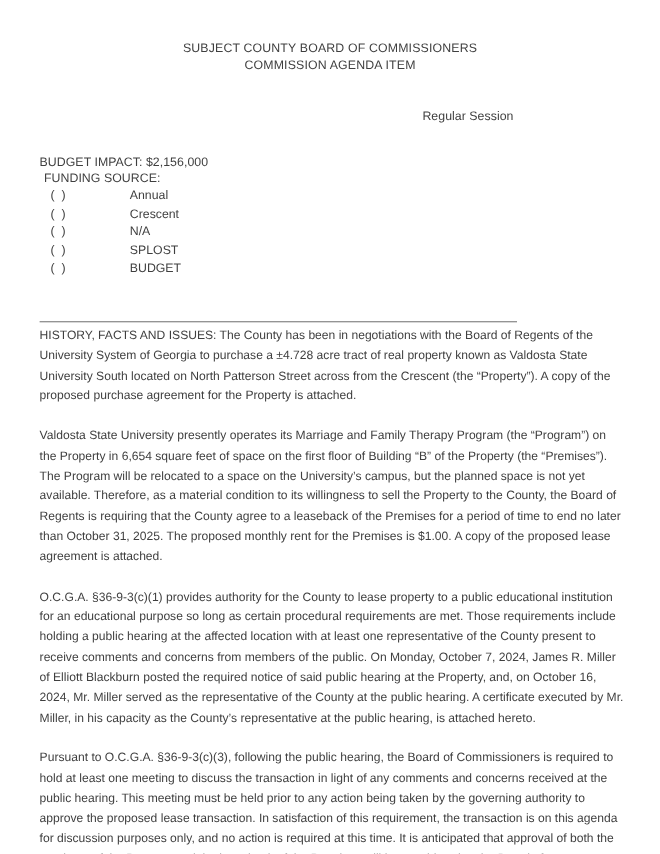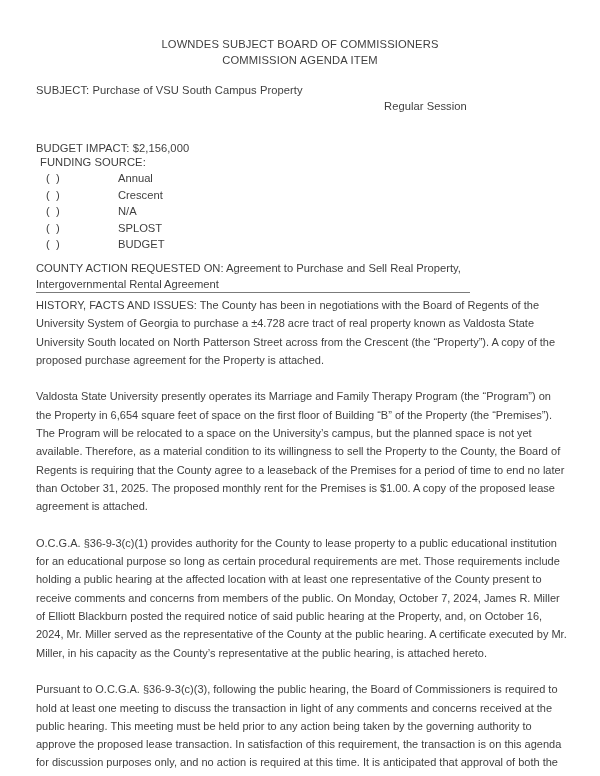--- a/index.html
+++ b/index.html
@@ -114,25 +114,24 @@
     text-align: left;
   }
   .para:last-child { margin-bottom: 0; }
 </style>
 </head>
 <body>
 
 <div class="page">
 
   <div class="doc-header">
-    <div class="line">LOWNDES SUBJECT BOARD OF COMMISSIONERS</div>
+    <div class="line">SUBJECT COUNTY BOARD OF COMMISSIONERS</div>
     <div class="line">COMMISSION AGENDA ITEM</div>
   </div>
 
-  <div class="field-line" id="subject-line">SUBJECT: Purchase of VSU South Campus Property</div>
 
   <div class="field-line" id="session-line">Regular Session</div>
 
 
   <div class="field-line" id="budget-line">BUDGET IMPACT: $2,156,000</div>
 
   <div class="field-line" id="funding-label">FUNDING SOURCE:</div>
 
   <div class="funding-list">
     <div class="funding-row">
@@ -150,24 +149,20 @@
     <div class="funding-row">
       <span class="box">(  )</span>
       <span class="opt-label">SPLOST</span>
     </div>
     <div class="funding-row">
       <span class="box">(  )</span>
       <span class="opt-label">BUDGET</span>
     </div>
   </div>
 
-  <div class="action-block">
-    <div class="ln">COUNTY ACTION REQUESTED ON: Agreement to Purchase and Sell Real Property,</div>
-    <div class="ln">Intergovernmental Rental Agreement</div>
-  </div>
 
   <div class="rule"></div>
 
   <div class="body-wrap">
     <p class="para">HISTORY, FACTS AND ISSUES: The County has been in negotiations with the Board of Regents of the University System of Georgia to purchase a ±4.728 acre tract of real property known as Valdosta State University South located on North Patterson Street across from the Crescent (the “Property”). A copy of the proposed purchase agreement for the Property is attached.</p>
     <p class="para">Valdosta State University presently operates its Marriage and Family Therapy Program (the “Program”) on the Property in 6,654 square feet of space on the first floor of Building “B” of the Property (the “Premises”). The Program will be relocated to a space on the University’s campus, but the planned space is not yet available. Therefore, as a material condition to its willingness to sell the Property to the County, the Board of Regents is requiring that the County agree to a leaseback of the Premises for a period of time to end no later than October 31, 2025. The proposed monthly rent for the Premises is $1.00. A copy of the proposed lease agreement is attached.</p>
     <p class="para">O.C.G.A. §36-9-3(c)(1) provides authority for the County to lease property to a public educational institution for an educational purpose so long as certain procedural requirements are met. Those requirements include holding a public hearing at the affected location with at least one representative of the County present to receive comments and concerns from members of the public. On Monday, October 7, 2024, James R. Miller of Elliott Blackburn posted the required notice of said public hearing at the Property, and, on October 16, 2024, Mr. Miller served as the representative of the County at the public hearing. A certificate executed by Mr. Miller, in his capacity as the County’s representative at the public hearing, is attached hereto.</p>
     <p class="para">Pursuant to O.C.G.A. §36-9-3(c)(3), following the public hearing, the Board of Commissioners is required to hold at least one meeting to discuss the transaction in light of any comments and concerns received at the public hearing. This meeting must be held prior to any action being taken by the governing authority to approve the proposed lease transaction. In satisfaction of this requirement, the transaction is on this agenda for discussion purposes only, and no action is required at this time. It is anticipated that approval of both the purchase of the Property and the leaseback of the Premises will be considered at the Board of Commissioners’ meeting to be held on November 12, 2024.</p>
   </div>
 

